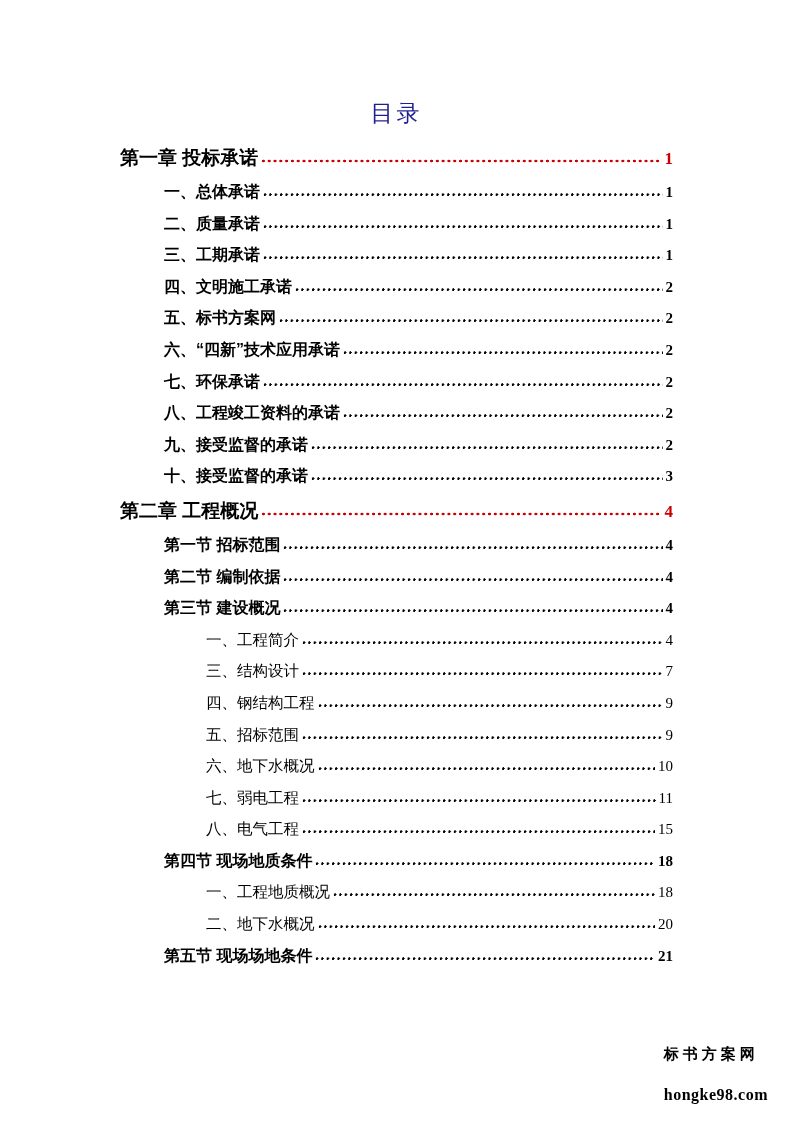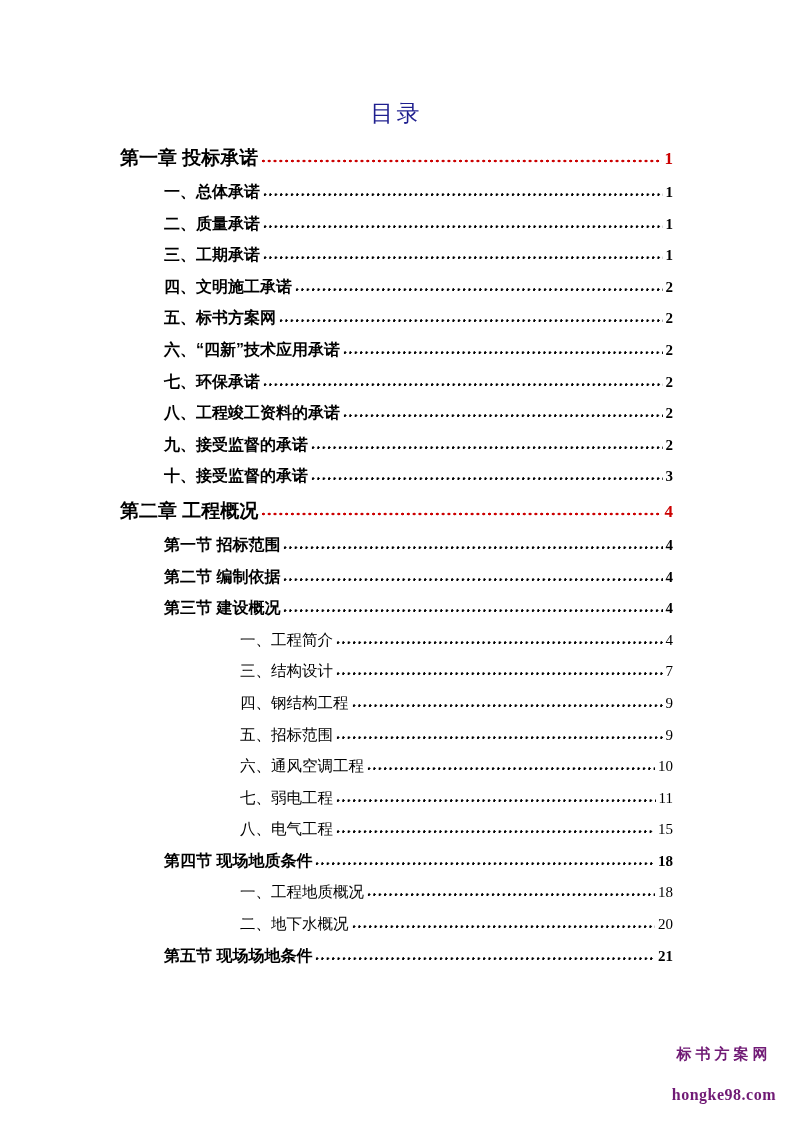--- a/index.html
+++ b/index.html
@@ -64,33 +64,32 @@
   .row.chapter .label { color: #000000; }
   .row.chapter .leader { color: #cc0000; height: 6px;
     background-image: radial-gradient(circle at 2.2px 3px, currentColor 1.3px, transparent 1.6px);
     background-size: 5.8px 6px; }
   .row.chapter .page { color: #cc0000; font-size: 17px; }
   
   .row.section { margin-left: 44px; }
   .row.section .page { font-size: 15px; }
   
   .row.item {
-    margin-left: 120px;
+    margin-left: 86px;
     font-family: "Liberation Serif", serif;
     font-weight: normal;
     font-size: 15.5px;
   }
   .row.item .page { font-weight: normal; font-size: 15px; }
   
   .watermark {
     position: absolute;
-    right: 17px;
+    right: 25px;
     bottom: 16px;
-    text-align: center;
-    color: #701a75;
+    color: #000000;
     user-select: none;
   }
   .watermark .wm-name {
     font-family: "Liberation Sans", sans-serif;
     font-weight: bold;
     font-size: 15px;
     letter-spacing: 4px;
     line-height: 18px;
   }
   .watermark .wm-url {
@@ -197,21 +196,21 @@
         <span class="label">四、钢结构工程</span>
         <span class="leader"></span>
         <span class="page">9</span>
       </div>
       <div class="row item">
         <span class="label">五、招标范围</span>
         <span class="leader"></span>
         <span class="page">9</span>
       </div>
       <div class="row item">
-        <span class="label">六、通风空调工程</span>
+        <span class="label">六、地下水概况</span>
         <span class="leader"></span>
         <span class="page">10</span>
       </div>
       <div class="row item">
         <span class="label">七、弱电工程</span>
         <span class="leader"></span>
         <span class="page">11</span>
       </div>
       <div class="row item">
         <span class="label">八、电气工程</span>

